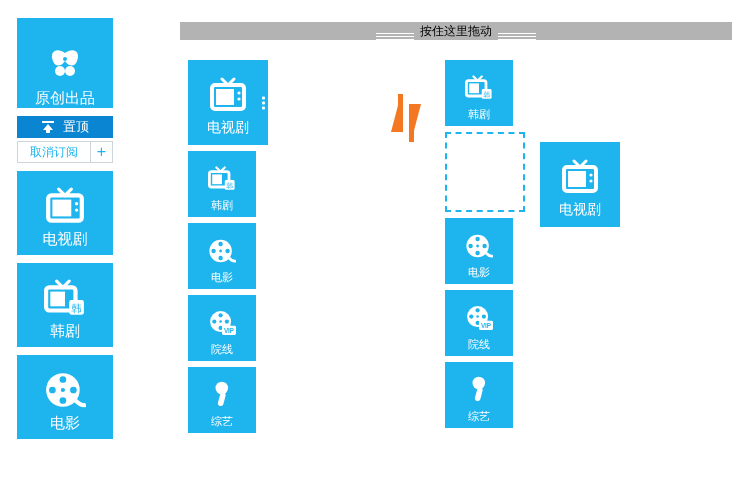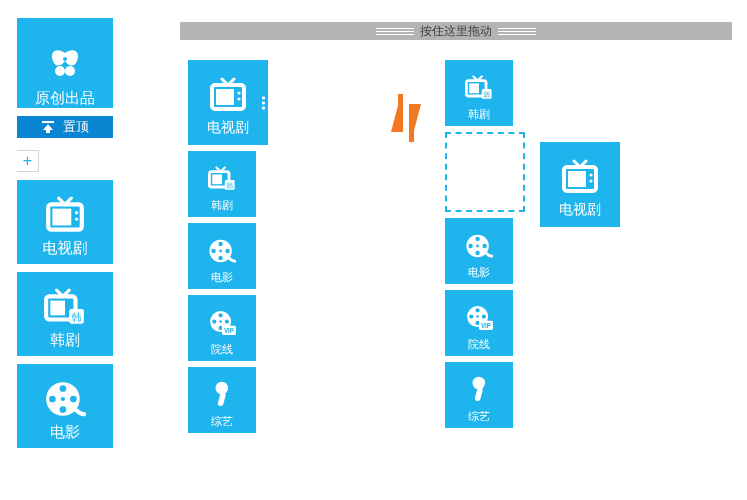--- a/index.html
+++ b/index.html
@@ -35,21 +35,21 @@
   .btn-top {
     width: 96px;
     height: 22px;
     background: #0a85d1;
     color: #fff;
     display: flex;
     align-items: center;
     justify-content: center;
     gap: 8px;
     font-size: 13px;
-    margin-bottom: 12px;
+    margin-bottom: 3px;
   }
   .row-actions {
     display: flex;
     width: 96px;
     height: 22px;
     margin-bottom: 8px;
   }
   .btn-cancel {
     flex: 1;
     border: 1px solid #cfd6db;
@@ -68,23 +68,23 @@
     line-height: 1;
     display: flex; align-items: center; justify-content: center;
   }
   .drag-bar {
     position: absolute;
     left: 180px;
     top: 22px;
     width: 552px;
     height: 18px;
     background: #b3b3b3;
-    color: #404040;
+    color: #000000;
     display: flex;
-    align-items: center;
+    align-items: flex-end;
     justify-content: center;
     font-size: 12px;
     gap: 6px;
   }
   .hlines { display:flex; flex-direction:column; gap:2px; width:38px; }
   .hlines span { height:1px; background:#fff; display:block; }
   .col { position:absolute; }
   .col-left { left: 188px; top: 60px; }
   .col-right { left: 445px; top: 60px; }
   .medium-tile {
@@ -146,20 +146,23 @@
     <span>
       <svg width="14" height="12" viewBox="0 0 14 12">
           <rect x="1" y="0" width="12" height="2" fill="#fff"></rect>
           <path d="M7 3 L12 9 L9 9 L9 12 L5 12 L5 9 L2 9 Z" fill="#fff"></path>
         </svg>
     </span>
     <span>置顶</span>
   </div>
 
   <div class="row-actions">
+    <div class="btn-cancel">
+      <span>取消订阅</span>
+    </div>
     <div class="btn-add">
       <span>+</span>
     </div>
   </div>
 
   <div id="sb-items">
       <div class="sb-tile accent">
         <span class="sb-icon">
           <svg width="42" height="37.800000000000004" viewBox="0 0 40 36">
             <path d="M14 2 L20 8 L26 2" stroke="#fff" stroke-width="3" fill="none" stroke-linecap="round"></path>

